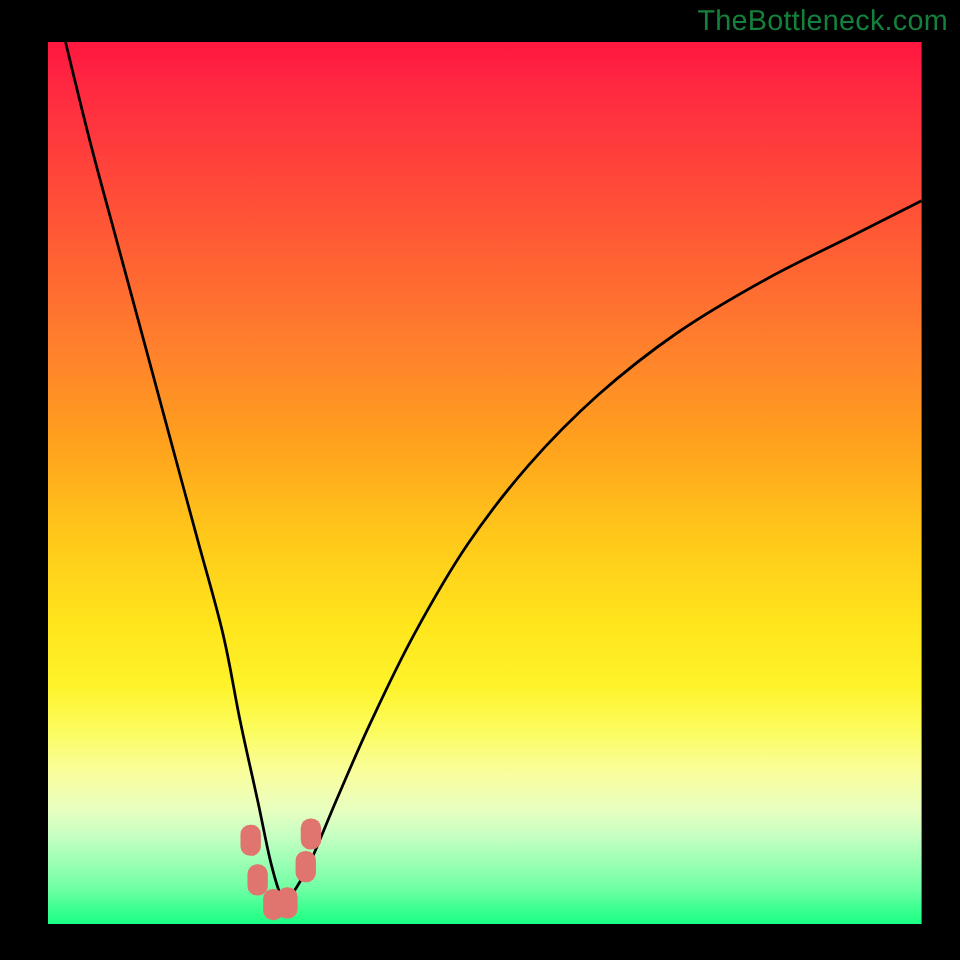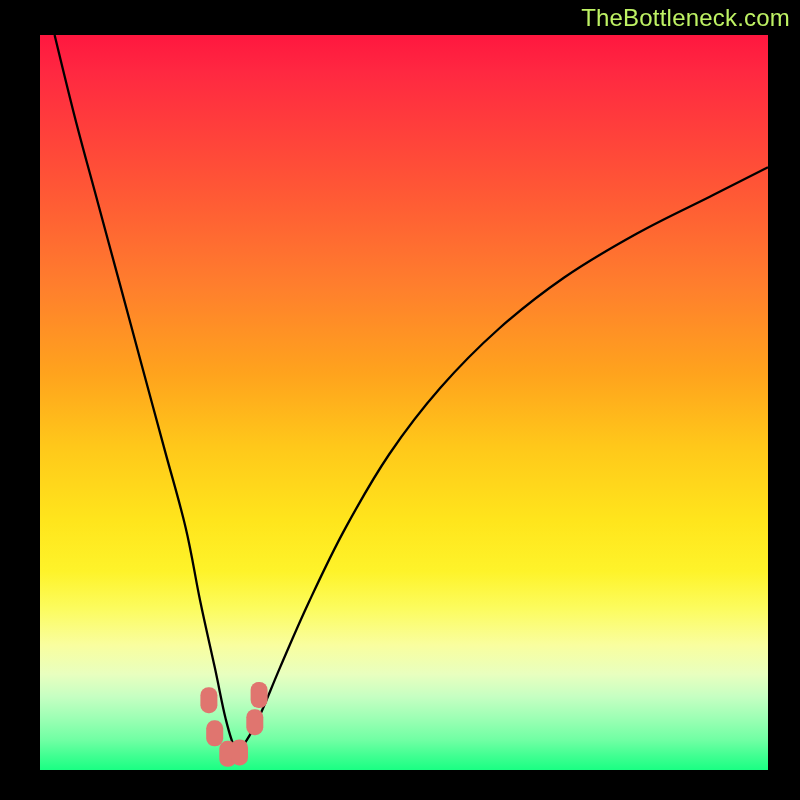--- a/index.html
+++ b/index.html
@@ -35,21 +35,21 @@
       #e8ffbf 87%,
       #c6ffc2 90%,
       #9cffb4 93%,
       #6fffa3 96%,
       #42ff92 98%,
       #1aff83 100%
     );
   }
   .watermark {
     position: absolute;
-    color: #bef264;
+    color: #15803d;
     font-size: 24px;
     font-weight: 500;
     letter-spacing: 0.2px;
     white-space: nowrap;
   }
   svg.curve {
     position: absolute;
     left: 0;
     top: 0;
   }

